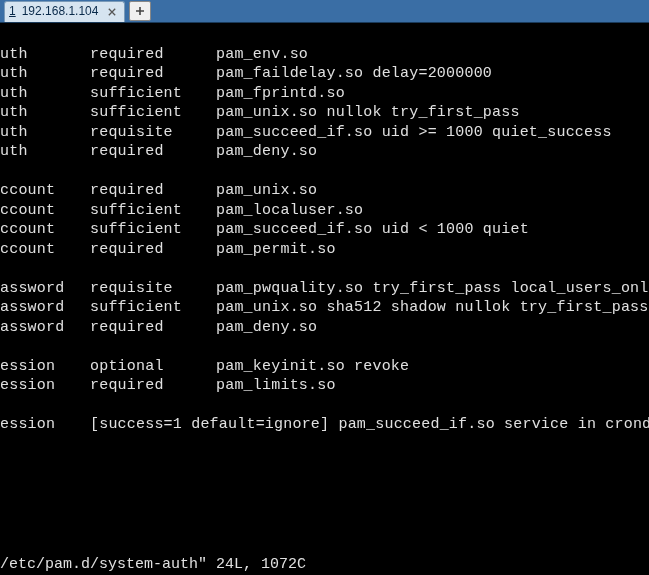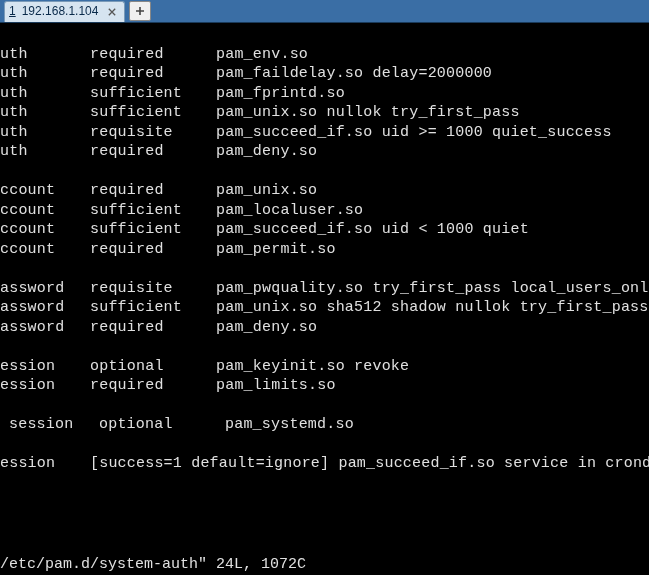--- a/index.html
+++ b/index.html
@@ -87,20 +87,19 @@
   </div>
   <div class="newtab">
     <svg viewBox="0 0 10 10">
         <path d="M5 1 V9 M1 5 H9" stroke="currentColor" stroke-width="1.6" fill="none"></path>
       </svg>
   </div>
 </div>
 
 <div class="term">
 <div id="rules"><div class="rule-row"><span class="type-col">uth</span><span class="ctrl-col">required</span><span>pam_env.so</span></div><div class="rule-row"><span class="type-col">uth</span><span class="ctrl-col">required</span><span>pam_faildelay.so delay=2000000</span></div><div class="rule-row"><span class="type-col">uth</span><span class="ctrl-col">sufficient</span><span>pam_fprintd.so</span></div><div class="rule-row"><span class="type-col">uth</span><span class="ctrl-col">sufficient</span><span>pam_unix.so nullok try_first_pass</span></div><div class="rule-row"><span class="type-col">uth</span><span class="ctrl-col">requisite</span><span>pam_succeed_if.so uid &gt;= 1000 quiet_success</span></div><div class="rule-row"><span class="type-col">uth</span><span class="ctrl-col">required</span><span>pam_deny.so</span></div><div class="rule-row">&nbsp;</div><div class="rule-row"><span class="type-col">ccount</span><span class="ctrl-col">required</span><span>pam_unix.so</span></div><div class="rule-row"><span class="type-col">ccount</span><span class="ctrl-col">sufficient</span><span>pam_localuser.so</span></div><div class="rule-row"><span class="type-col">ccount</span><span class="ctrl-col">sufficient</span><span>pam_succeed_if.so uid &lt; 1000 quiet</span></div><div class="rule-row"><span class="type-col">ccount</span><span class="ctrl-col">required</span><span>pam_permit.so</span></div><div class="rule-row">&nbsp;</div><div class="rule-row"><span class="type-col">assword</span><span class="ctrl-col">requisite</span><span>pam_pwquality.so try_first_pass local_users_onl</span></div><div class="rule-row"><span class="type-col">assword</span><span class="ctrl-col">sufficient</span><span>pam_unix.so sha512 shadow nullok try_first_pass</span></div><div class="rule-row"><span class="type-col">assword</span><span class="ctrl-col">required</span><span>pam_deny.so</span></div><div class="rule-row">&nbsp;</div><div class="rule-row"><span class="type-col">ession</span><span class="ctrl-col">optional</span><span>pam_keyinit.so revoke</span></div><div class="rule-row"><span class="type-col">ession</span><span class="ctrl-col">required</span><span>pam_limits.so</span></div></div>
-<div class="rule-row"><span class="session-pad"></span><span class="type-col">session</span><span class="ctrl-col">optional</span><span>pam_systemd.so</span></div>
 <div class="rule-row"><span class="type-col">ession</span><span>[success=1 default=ignore] pam_succeed_if.so service in crond</span></div>
 
 <div></div>
 <div></div>
 </div>
 
 <div class="status-line">/etc/pam.d/system-auth" 24L, 1072C</div>
 
 </body></html>

